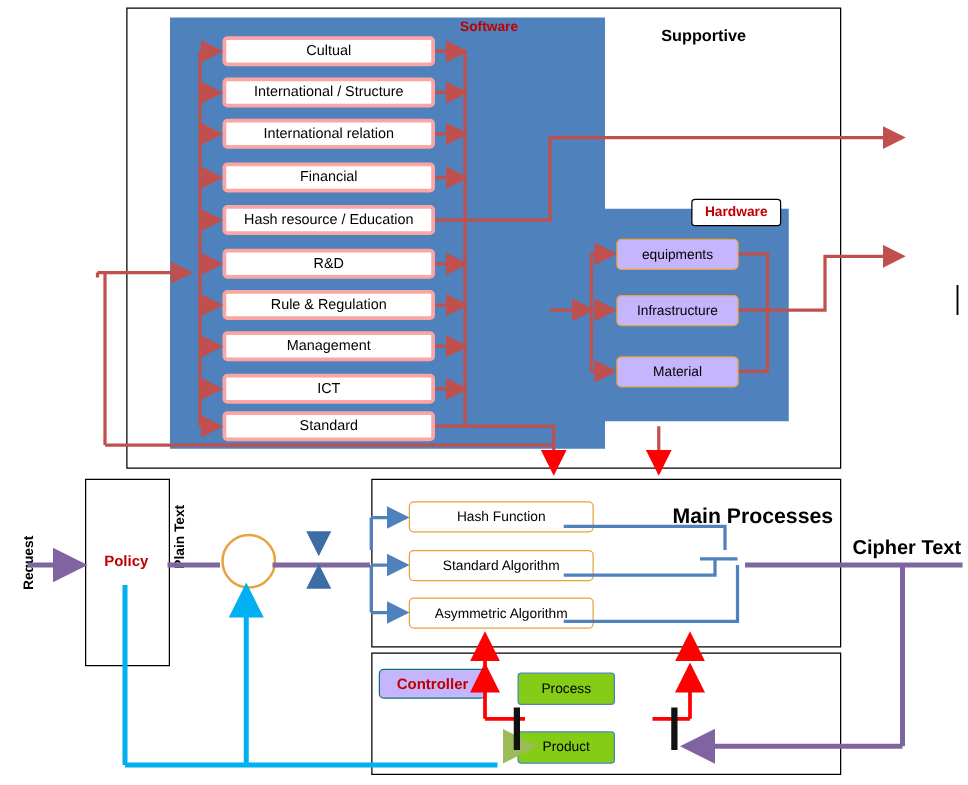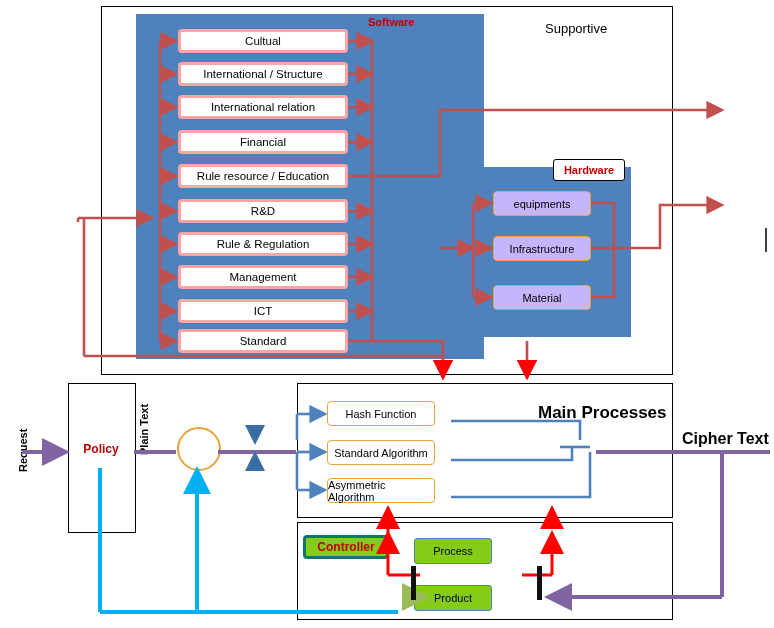--- a/index.html
+++ b/index.html
@@ -1,37 +1,37 @@
 <!DOCTYPE html>
 <html><head>
 <meta charset="utf-8">
 <style>
   html,body{margin:0;padding:0;background:#ffffff;}
   body{width:774px;height:628px;position:relative;font-family:"Liberation Sans",sans-serif;overflow:hidden;}
   .abs{position:absolute;}
   
   #supportive-panel{left:101px;top:6px;width:570px;height:367px;border:1px solid #000;background:#fff;}
-  #supportive-label{left:545px;top:21px;font-size:13px;font-weight:normal;color:#000;}
+  #supportive-label{left:529px;top:21px;font-size:13px;font-weight:bold;color:#000;}
   #software-block{left:136px;top:14px;width:348px;height:345px;background:#4f81bd;}
   #software-label{left:368px;top:16px;font-size:11px;font-weight:bold;color:#c00000;}
   .sw-item{left:178px;width:170px;height:24px;background:#fff;border:3px solid #fca5a5;border-radius:4px;
            font-size:11.5px;color:#000;display:flex;align-items:center;justify-content:center;box-sizing:border-box;}
   #hardware-block{left:476px;top:167px;width:155px;height:170px;background:#4f81bd;}
   #hardware-label{left:553px;top:159px;width:72px;height:22px;background:#fff;border:1px solid #000;border-radius:3px;
                   font-size:11px;font-weight:bold;color:#c00000;display:flex;align-items:center;justify-content:center;box-sizing:border-box;}
   .hw-item{left:493px;width:98px;height:25px;background:#c4b5fd;border:1px solid #e8a33d;border-radius:4px;
            font-size:11px;color:#000;display:flex;align-items:center;justify-content:center;box-sizing:border-box;}
   
   #main-panel{left:297px;top:383px;width:374px;height:133px;border:1px solid #000;background:#fff;}
   #main-label{left:538px;top:403px;font-size:17px;font-weight:bold;color:#000;}
-  .mp-item{left:327px;width:108px;height:25px;background:#fff;border:1px solid #e8a33d;border-radius:4px;
+  .mp-item{left:327px;width:148px;height:25px;background:#fff;border:1px solid #e8a33d;border-radius:4px;
            font-size:11px;color:#000;display:flex;align-items:center;justify-content:center;box-sizing:border-box;}
   
   #controller-panel{left:297px;top:522px;width:374px;height:96px;border:1px solid #000;background:#fff;}
-  #controller-label{left:303px;top:535px;width:86px;height:24px;background:#84cc16;border:3px solid #0f766e;border-radius:4px;
+  #controller-label{left:303px;top:535px;width:86px;height:24px;background:#c4b5fd;border:1px solid #0f766e;border-radius:4px;
                     font-size:12px;font-weight:bold;color:#c00000;display:flex;align-items:center;justify-content:center;box-sizing:border-box;}
   .ctrl-item{left:414px;width:78px;height:26px;background:#84cc16;border:1px solid #4f81bd;border-radius:3px;
              font-size:11px;color:#000;display:flex;align-items:center;justify-content:center;box-sizing:border-box;}
   
   #policy-box{left:68px;top:383px;width:66px;height:148px;border:1px solid #000;background:#fff;}
   #policy-label{left:79px;top:442px;width:44px;text-align:center;font-size:12px;font-weight:bold;color:#c00000;}
   
   .vlabel{writing-mode:vertical-rl;transform:rotate(180deg);font-size:11px;font-weight:bold;color:#000;}
   #request-label{left:17px;top:400px;height:72px;}
   #plaintext-label{left:138px;top:393px;height:62px;}
@@ -49,21 +49,21 @@
 <div class="abs" id="hardware-block"></div>
 
 <div class="abs" id="supportive-label">Supportive</div>
 <div class="abs" id="software-label">Software</div>
 <div class="abs" id="hardware-label">Hardware</div>
 
 <div class="abs sw-item" style="top:29px">Cultual</div>
 <div class="abs sw-item" style="top:62px">International / Structure</div>
 <div class="abs sw-item" style="top:95px">International relation</div>
 <div class="abs sw-item" style="top:130px">Financial</div>
-<div class="abs sw-item" style="top:164px">Rule resource / Education</div>
+<div class="abs sw-item" style="top:164px">Hash resource / Education</div>
 <div class="abs sw-item" style="top:199px">R&amp;D</div>
 <div class="abs sw-item" style="top:232px">Rule &amp; Regulation</div>
 <div class="abs sw-item" style="top:265px">Management</div>
 <div class="abs sw-item" style="top:299px">ICT</div>
 <div class="abs sw-item" style="top:329px">Standard</div>
 
 <div class="abs hw-item" style="top:191px">equipments</div>
 <div class="abs hw-item" style="top:236px">Infrastructure</div>
 <div class="abs hw-item" style="top:285px">Material</div>
 

